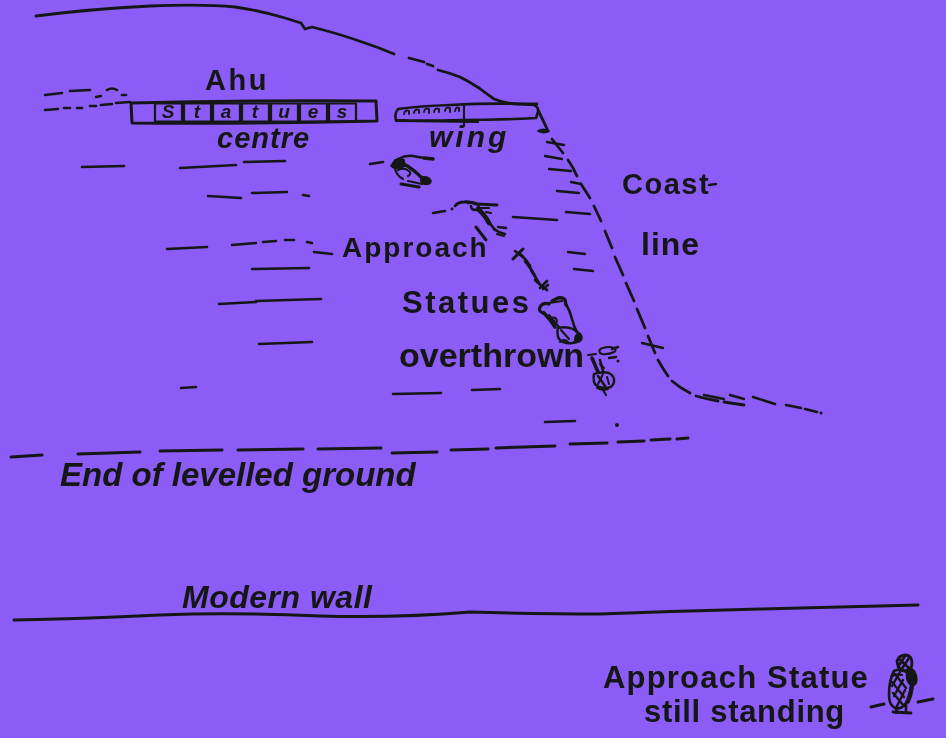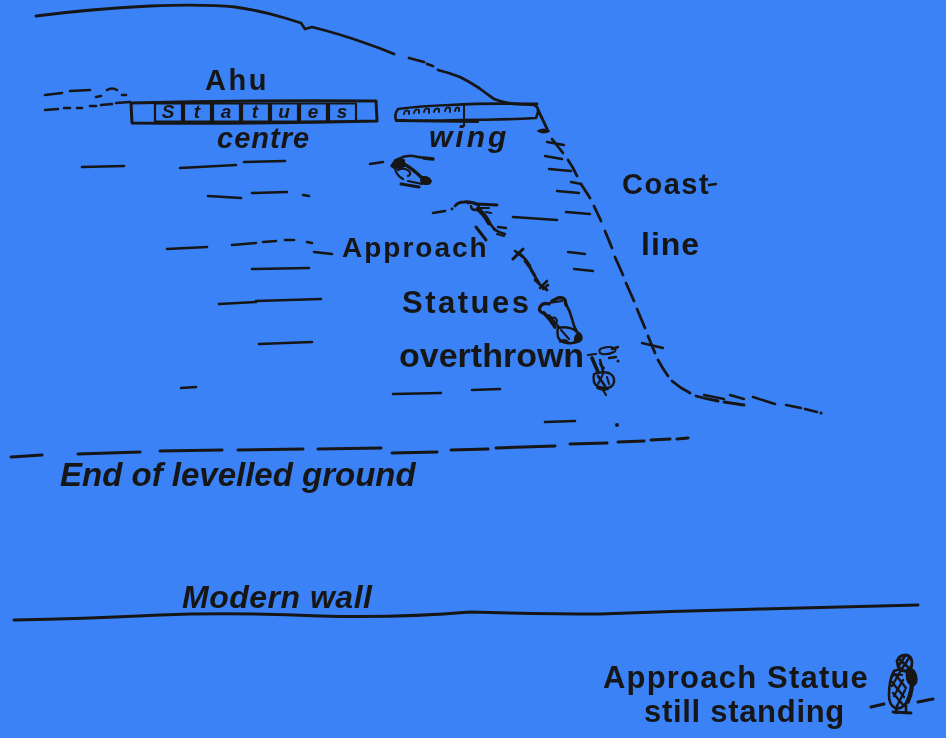--- a/index.html
+++ b/index.html
@@ -1,16 +1,16 @@
 <!DOCTYPE html>
 <html><head>
 <meta charset="utf-8">
 <style>
   html,body{margin:0;padding:0;background:#ffffff;}
-  #page{width:946px;height:738px;position:relative;background:#3b82f6;overflow:hidden;}
+  #page{width:946px;height:738px;position:relative;background:#8b5cf6;overflow:hidden;}
   svg{position:absolute;left:0;top:0;}
   text{font-family:"Liberation Sans",sans-serif;fill:#161616;}
   .lbl{font-weight:700;}
   .ital{font-weight:700;font-style:italic;}
 </style>
 </head>
 <body>
 <div id="page">
 <svg width="946" height="738" viewBox="0 0 946 738">
   <g stroke="#161616" fill="none" stroke-linecap="round" stroke-linejoin="round">

